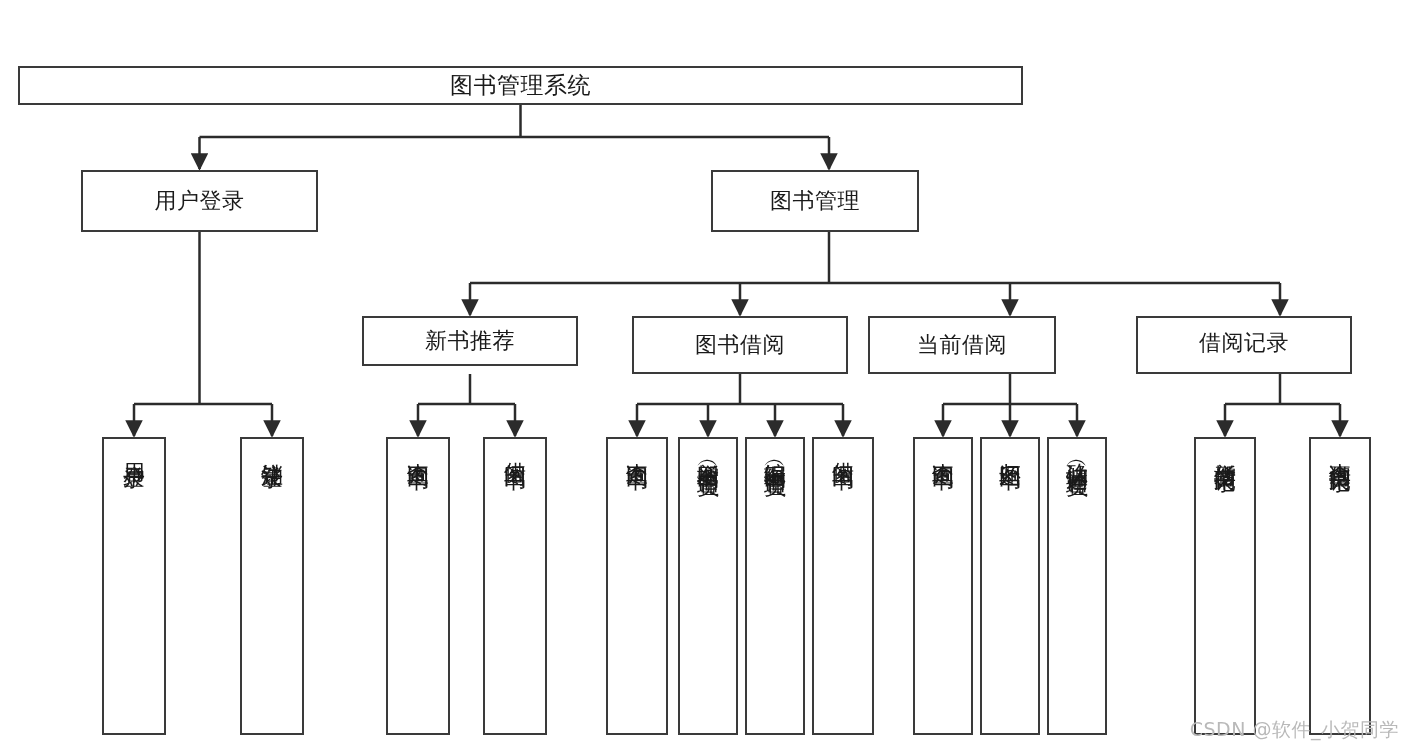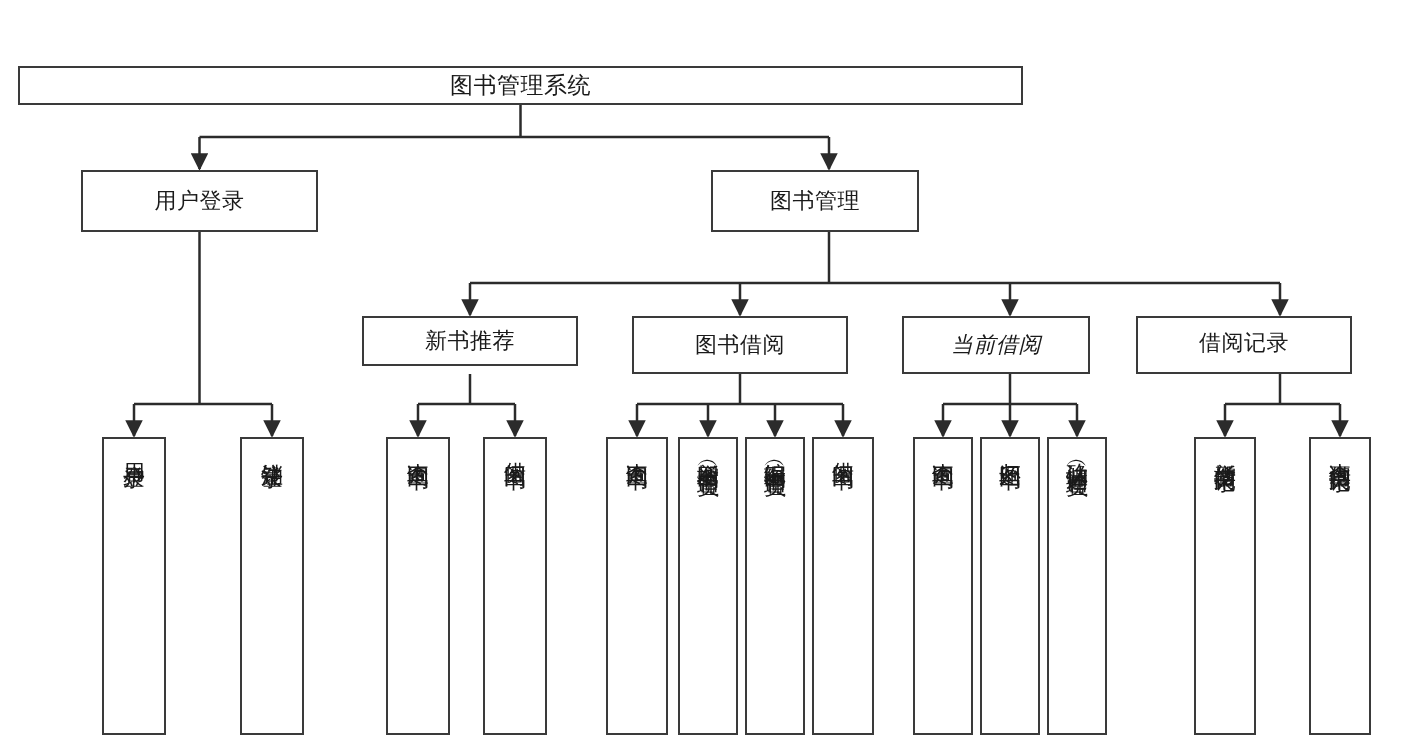--- a/index.html
+++ b/index.html
@@ -115,21 +115,21 @@
       </div>
       <div class="node horiz" style="left: 711px; top: 170px; width: 208px; height: 62px;">
         <span class="label">图书管理</span>
       </div>
       <div class="node horiz" style="left: 362px; top: 316px; width: 216px; height: 50px;">
         <span class="label">新书推荐</span>
       </div>
       <div class="node horiz" style="left: 632px; top: 316px; width: 216px; height: 58px;">
         <span class="label">图书借阅</span>
       </div>
-      <div class="node horiz" style="left: 902px; top: 316px; width: 188px; height: 58px; font-style: italic;">
+      <div class="node horiz" style="left: 868px; top: 316px; width: 188px; height: 58px;">
         <span class="label">当前借阅</span>
       </div>
       <div class="node horiz" style="left: 1136px; top: 316px; width: 216px; height: 58px; font-family: Liberation Mono, monospace;">
         <span class="label">借阅记录</span>
       </div>
       <div class="node vert" style="left: 102px; top: 437px; width: 64px; height: 298px;">
         <span class="label">用户登录</span>
       </div>
       <div class="node vert" style="left: 240px; top: 437px; width: 64px; height: 298px;">
         <span class="label">注销登录</span>
@@ -161,13 +161,14 @@
       <div class="node vert" style="left: 1047px; top: 437px; width: 60px; height: 298px;">
         <span class="label">确认归还（管理员）</span>
       </div>
       <div class="node vert" style="left: 1194px; top: 437px; width: 62px; height: 298px;">
         <span class="label">新增借阅记录</span>
       </div>
       <div class="node vert" style="left: 1309px; top: 437px; width: 62px; height: 298px;">
         <span class="label">查询借阅记录</span>
       </div>
     </div>
+  <div class="wm">CSDN @软件_小贺同学</div>
 </div>
 
 </body></html>

